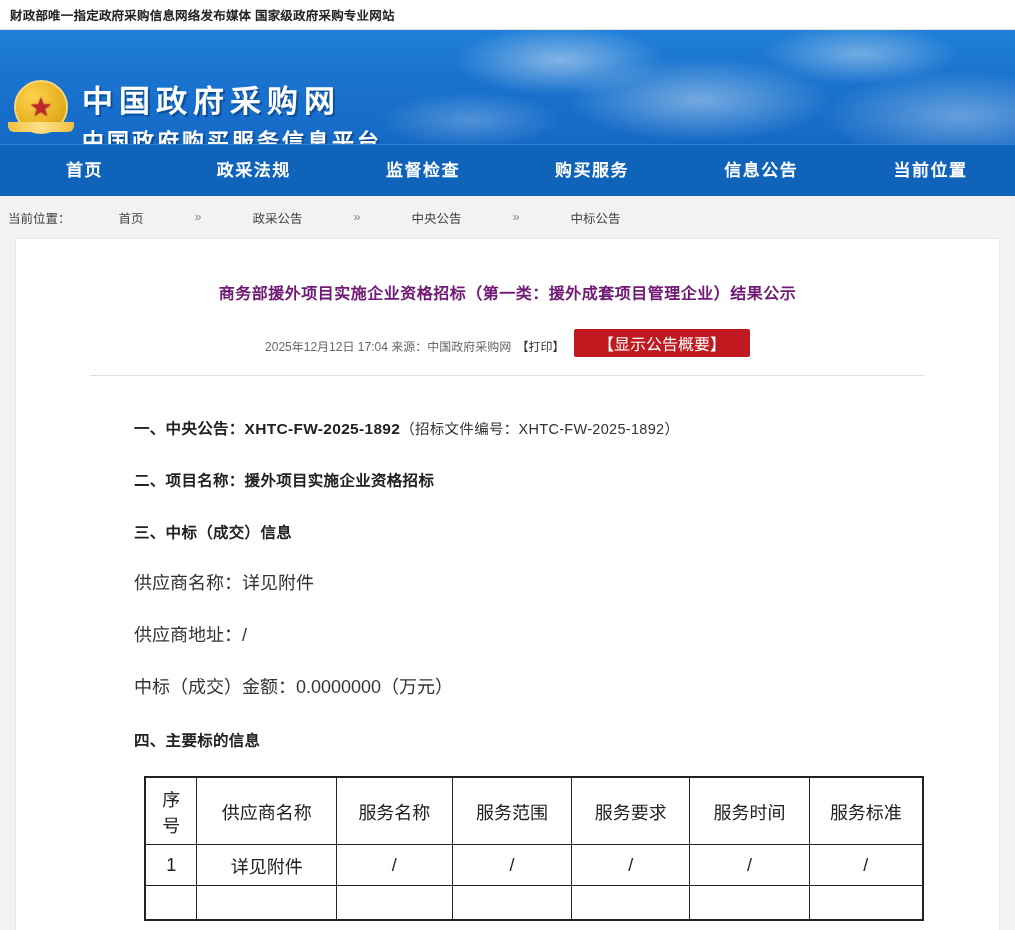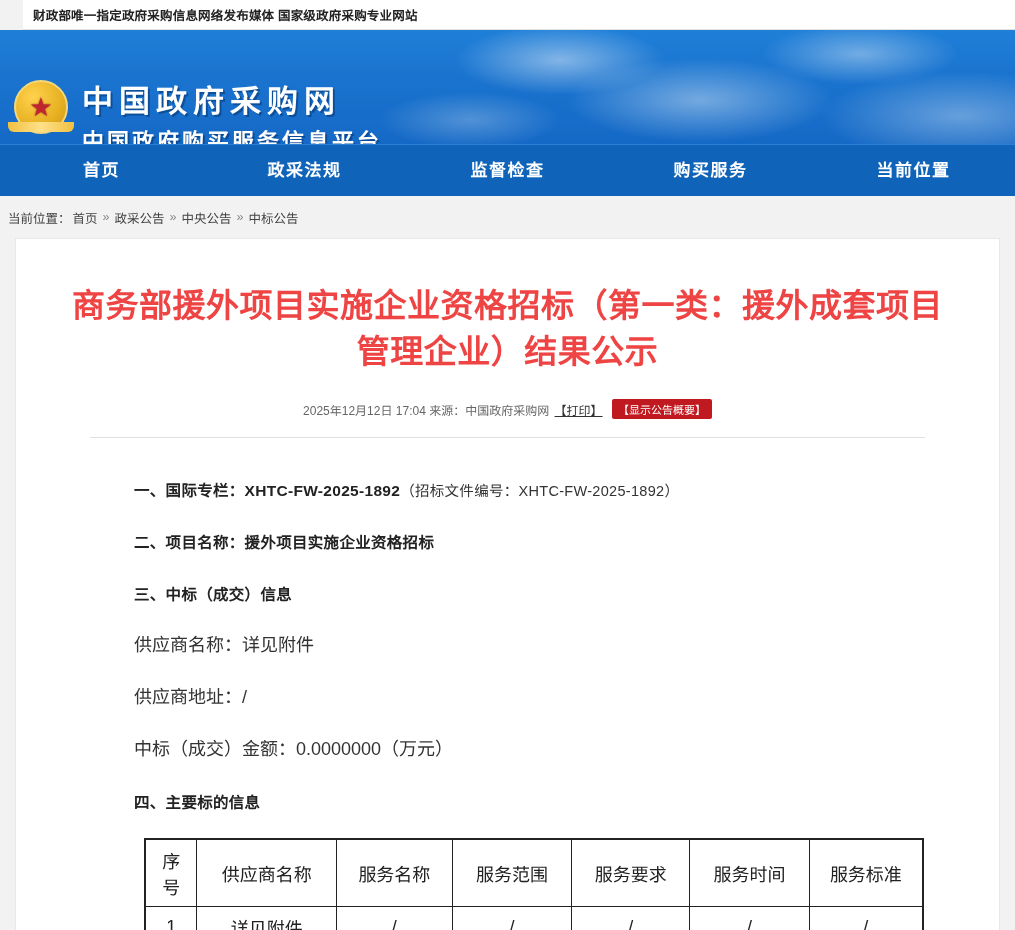--- a/index.html
+++ b/index.html
@@ -17,21 +17,20 @@
     height: 30px;
     background: #ffffff;
     border-bottom: 1px solid #e2e2e2;
     display: flex;
     align-items: center;
     justify-content: space-between;
     padding: 0 18px 0 10px;
     font-size: 12.5px;
     color: #333;
     font-weight: bold;
-    margin-left: 23px;
   }
   .topbar .left { color: #222; letter-spacing: 0.2px; }
   .topbar .right { color: #333; }
   .topbar .right .sep { color: #c00; margin: 0 8px; font-weight: bold; }
 
   
   .banner {
     position: relative;
     height: 114px;
     background: linear-gradient(180deg,#1f7fd8 0%, #1a74cf 40%, #1569c6 100%);
@@ -94,56 +93,57 @@
   }
 
   
   .crumb {
     height: 42px;
     display: flex; align-items: center;
     padding-left: 8px;
     font-size: 12.5px;
     color: #444;
     background: #f2f2f2;
+    gap: 46px;
   }
   .crumb a { color: #444; text-decoration: none; margin: 0 2px; }
   .crumb .arrow { color: #888; margin: 0 3px; }
 
   
   .card {
     width: 985px;
     margin: 0 auto;
     background: #ffffff;
     min-height: 680px;
     padding: 36px 44px 20px 44px;
     border: 1px solid #e8e8e8;
     border-bottom: none;
   }
   .title {
     text-align: center;
-    font-size: 33px;
+    font-size: 16px;
     font-weight: bold;
-    color: #ef4444;
+    color: #701a75;
     letter-spacing: 0.5px;
     line-height: 1.4;
     margin: 8px 0 0 0;
   }
   .meta {
     text-align: center;
     font-size: 12px;
     color: #666;
     margin: 24px 0 0 0;
   }
-  .meta .print { color: #333; margin-left: 2px; text-decoration: underline; }
+  .meta .print { color: #333; margin-left: 2px; }
   .meta .summary-btn {
     display: inline-block;
     background: #c01920;
     color: #ffffff;
-    font-size: 11px;
-    padding: 2px 6px;
+    font-size: 16px;
+    padding: 2px 24px;
     margin-left: 6px;
     border-radius: 2px;
     cursor: pointer;
     vertical-align: 1px;
   }
   .rule { border-top: 1px solid #e0e0e0; margin: 18px 30px 0 30px; }
 
   .body-wrap { padding: 10px 74px 0 74px; }
   .sec {
     font-size: 15.5px;
@@ -203,20 +203,21 @@
     <div class="l2">中国政府购买服务信息平台</div>
 
   </div>
 </div>
 
 <div class="nav">
   <div class="nav-item">首页</div>
   <div class="nav-item">政采法规</div>
   <div class="nav-item">监督检查</div>
   <div class="nav-item">购买服务</div>
+  <div class="nav-item">信息公告</div>
   <div class="nav-item">当前位置</div>
 </div>
 
 <div class="crumb">
   <span>当前位置：</span>
   <a href="#">首页</a>
   <span class="arrow">»</span>
   <a href="#">政采公告</a>
   <span class="arrow">»</span>
   <a href="#">中央公告</a>
@@ -233,21 +234,21 @@
     <span>来源：中国政府采购网</span>
     <span class="print">【打印】</span>
     <span class="summary-btn">【显示公告概要】</span>
   </div>
 
   <div class="rule"></div>
 
   <div class="body-wrap">
 
     <div class="sec">
-      <span>一、国际专栏：</span><span>XHTC-FW-2025-1892</span><span class="thin">（招标文件编号：XHTC-FW-2025-1892）</span>
+      <span>一、中央公告：</span><span>XHTC-FW-2025-1892</span><span class="thin">（招标文件编号：XHTC-FW-2025-1892）</span>
     </div>
 
     <div class="sec">
       <span>二、项目名称：</span><span>援外项目实施企业资格招标</span>
     </div>
 
     <div class="sec">三、中标（成交）信息</div>
 
     <div class="para">供应商名称：详见附件</div>
     <div class="para">供应商地址：/</div>

